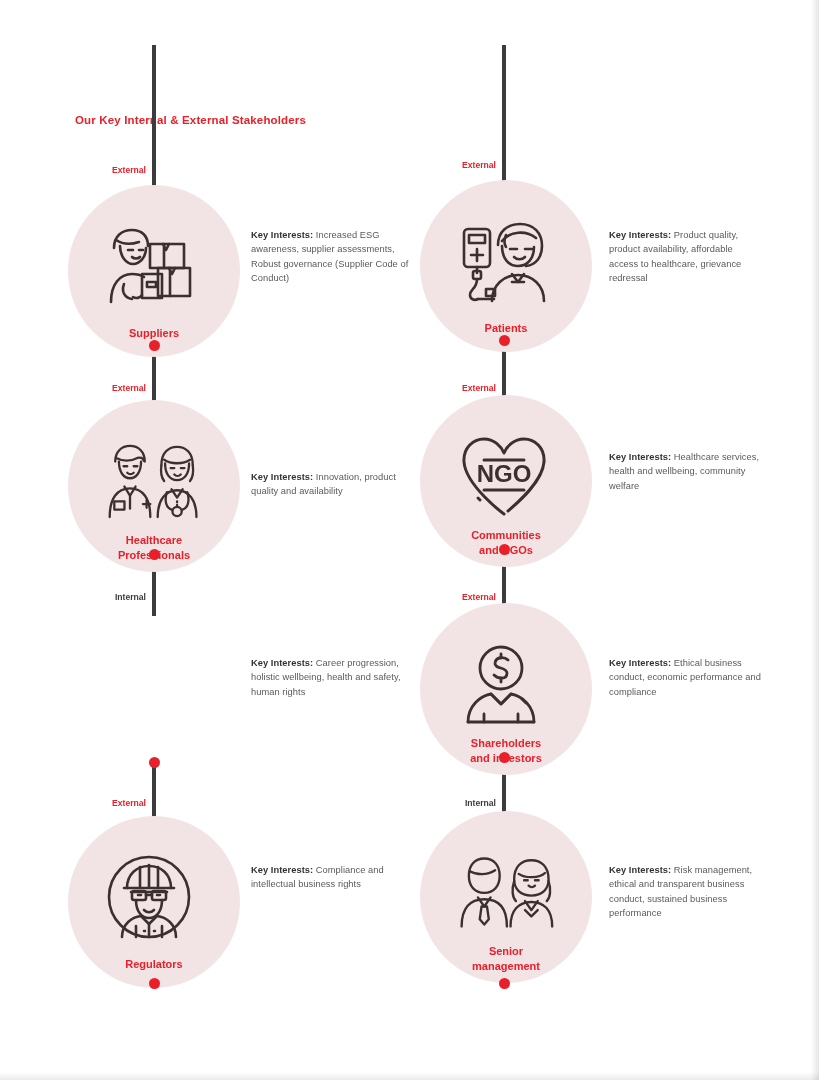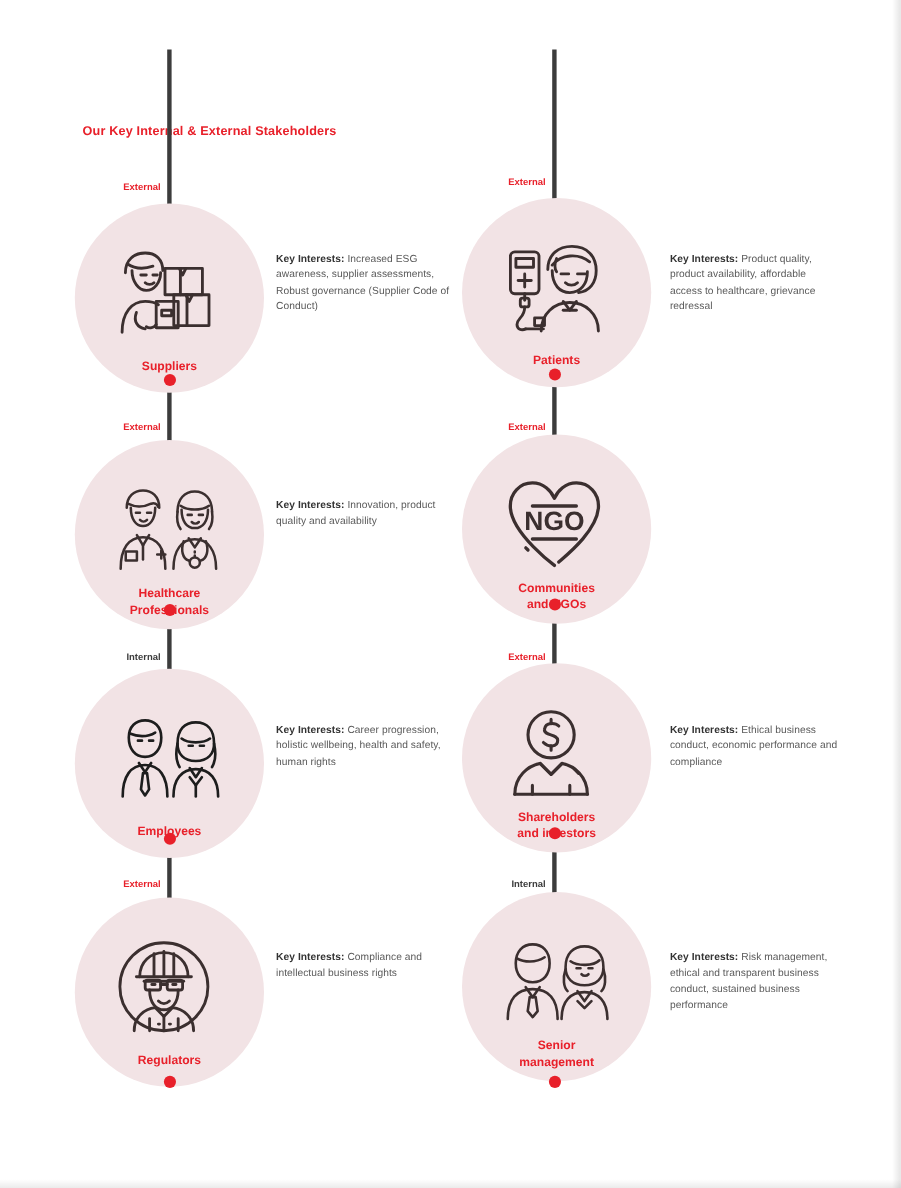--- a/index.html
+++ b/index.html
@@ -207,48 +207,25 @@
         <path d="M56 80 C56 62, 64 51, 77 51 C90 51, 98 62, 98 80"></path>
         <path d="M71 50 l6 9 l6 -9"></path>
         <path d="M66 53 c-3 9, -1 17, 5 19 M88 53 c3 9, 1 17, -5 19"></path>
         <circle cx="77" cy="74" r="5"></circle>
         <path d="M77 63 v1 M77 67 v1"></path>
       </svg>
     </div>
     <div class="node-label two-line"><span>Healthcare<br>Professionals</span></div>
   </div>
   <div class="dot" style="left:149px; top:549px;"></div>
-  <div class="interest" style="left:251px; top:452px; width:168px;">
+  <div class="interest" style="left:251px; top:470px; width:168px;">
     <b>Key Interests: </b>
     <span>Innovation, product quality and availability</span>
   </div>
 
-  <div class="node" style="left:68px; top:608px;">
-    <div class="node-icon">
-      <svg width="104" height="80" viewBox="0 0 104 80" fill="none" stroke="#1d1d1d" stroke-width="2.6" stroke-linecap="round" stroke-linejoin="round">
-
-        <path d="M12 20 C12 9, 19 3, 28 3 C37 3, 44 9, 44 20 C44 31, 38 39, 28 39 C18 39, 12 31, 12 20Z"></path>
-        <path d="M13 16 C20 19, 30 20, 38 15"></path>
-        <path d="M21 23 h4 M32 23 h4"></path>
-        <path d="M6 78 C6 58, 14 47, 28 47 C42 47, 50 58, 50 78"></path>
-        <path d="M22 45 l6 9 l6 -9"></path>
-        <path d="M26 55 l-2 16 l4 6 l4 -6 l-2 -16Z"></path>
-
-        <path d="M60 26 C60 12, 67 5, 78 5 C89 5, 96 12, 96 26 C96 36, 90 43, 78 43 C66 43, 60 36, 60 26Z"></path>
-        <path d="M64 21 C70 26, 86 26, 92 21"></path>
-        <path d="M60 26 c-2 9, -1 18, 2 23 M96 26 c2 9, 1 18, -2 23"></path>
-        <path d="M71 28 h4 M82 28 h4"></path>
-        <path d="M56 78 C56 61, 64 51, 78 51 C92 51, 100 61, 100 78"></path>
-        <path d="M72 50 l6 9 l6 -9"></path>
-        <path d="M72 59 l6 8 l6 -8"></path>
-        <path d="M78 67 v11"></path>
-      </svg>
-    </div>
-    <div class="node-label">Employees</div>
-  </div>
   <div class="dot" style="left:149px; top:757px;"></div>
   <div class="interest" style="left:251px; top:656px; width:165px;">
     <b>Key Interests: </b>
     <span>Career progression, holistic wellbeing, health and safety, human rights</span>
   </div>
 
   <div class="node" style="left:68px; top:816px;">
     <div class="node-icon">
       <svg width="86" height="86" viewBox="0 0 86 86" fill="none" stroke="#3b2f2f" stroke-width="2.6" stroke-linecap="round" stroke-linejoin="round">
         <circle cx="43" cy="43" r="40"></circle>
@@ -320,20 +297,24 @@
         <path d="M46 80 C46 80, 8 52, 6 28 C5 14, 15 5, 26 5 C36 5, 43 12, 46 19 C49 12, 56 5, 66 5 C77 5, 87 14, 86 28 C84 49, 58 70, 50 77"></path>
         <path d="M26 26 h40" stroke-width="3"></path>
         <path d="M26 56 h40" stroke-width="3"></path>
         <path d="M20 64 l2 2" stroke-width="3"></path>
         <text x="46" y="48" text-anchor="middle" font-family="Liberation Sans, sans-serif" font-size="24" font-weight="bold" fill="#3b2f2f" stroke="none">NGO</text>
       </svg>
     </div>
     <div class="node-label two-line"><span>Communities<br>and NGOs</span></div>
   </div>
   <div class="dot" style="left:499px; top:544px;"></div>
+  <div class="interest" style="left:609px; top:450px; width:160px;">
+    <b>Key Interests: </b>
+    <span>Healthcare services, health and wellbeing, community welfare</span>
+  </div>
 
   <div class="node" style="left:420px; top:603px;">
     <div class="node-icon">
       <svg width="86" height="84" viewBox="0 0 86 84" fill="none" stroke="#3b2f2f" stroke-width="2.8" stroke-linecap="round" stroke-linejoin="round">
         <circle cx="43" cy="26" r="21"></circle>
         <path d="M50 18 c-3 -3, -12 -4, -13 3 c-1 6, 12 4, 12 10 c0 7, -9 6, -13 2"></path>
         <path d="M43 12 v4 M43 36 v4"></path>
 
         <path d="M10 80 C10 64, 22 54, 33 52 L43 62 L53 52 C64 54, 76 64, 76 80"></path>
         <path d="M33 52 l10 10 l10 -10"></path>

